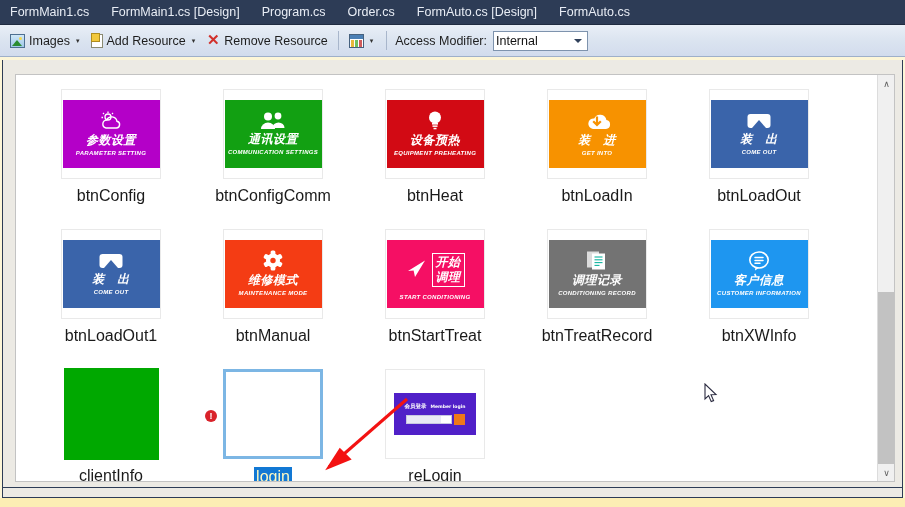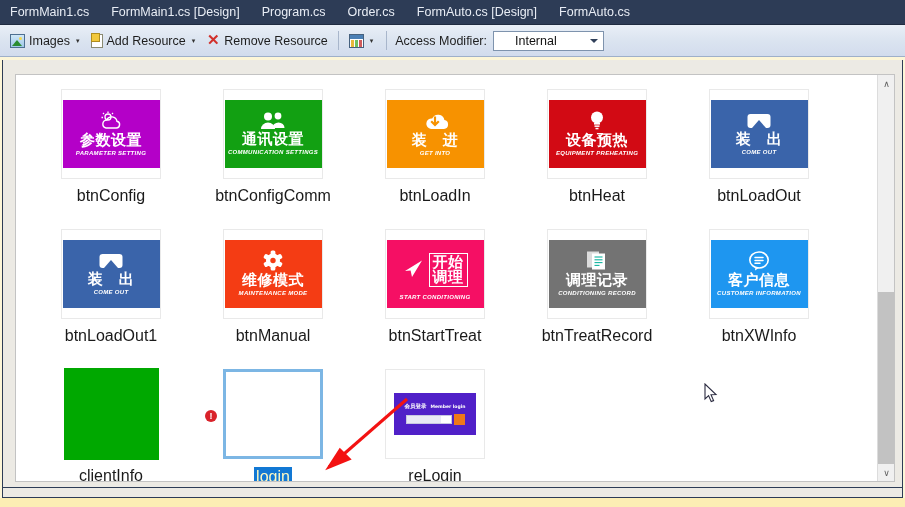--- a/index.html
+++ b/index.html
@@ -129,26 +129,26 @@
   }
   .ico-grid::after {
     content:''; position:absolute; left:1px; top:5px;
     width:11px;height:7px;
     background:
       linear-gradient(to right,#e8b93a 0 3px, transparent 3px 4px, #6fbf5f 4px 7px, transparent 7px 8px, #d05b5b 8px 11px);
   }
 
   .am-label { margin-left: 2px; margin-right: 6px; }
   .am-select {
-    width: 111px; height: 20px;
+    width: 95px; height: 20px;
     background: #ffffff;
     border: 1px solid #7e93ad;
     display: flex; align-items: center;
     font-size: 12.5px;
-    padding-left: 21px;
+    padding-left: 2px;
     position: relative;
     color: #111;
     text-align: center;
   }
   .am-select .sel-caret {
     position: absolute; right: 5px; top: 7px;
     width:0;height:0;
     border-left:4px solid transparent;
     border-right:4px solid transparent;
     border-top:4px solid #30405a;
@@ -210,26 +210,27 @@
   
   .card {
     width: 97px; height: 68px;
     display: flex; flex-direction: column;
     align-items: center; justify-content: center;
     color: #ffffff;
     position: relative;
     overflow: hidden;
   }
   .card .cn {
-    font-size: 15px;
+    font-size: 12px;
     font-weight: bold;
     letter-spacing: 0.5px;
     line-height: 15px;
     margin-top: 1px;
     font-family: "DejaVu Sans", sans-serif;
+    font-style: italic;
   }
   .card .en {
     font-size: 6px;
     font-style: italic;
     font-weight: bold;
     letter-spacing: 0.3px;
     line-height: 9px;
     margin-top: 1px;
   }
   .card .glyph {
@@ -435,50 +436,50 @@
               </div>
               <div class="cn">通讯设置</div>
               <div class="en">COMMUNICATION SETTINGS</div>
             </div>
           </div>
           <div class="tile-label">btnConfigComm</div>
         </div>
 
         <div class="tile">
           <div class="thumb-box">
-            <div class="card" style="background:#f79200">
-              <div class="glyph">
-                <svg width="28" height="20" viewBox="0 0 28 20">
-                  <path d="M5 18 h18 a4.5 4.5 0 0 0 0.4 -8.9 a6.4 6.4 0 0 0 -12.2 -1.6 a4.6 4.6 0 0 0 -1.2 10.5 z" fill="#ffffff"></path>
-                  <path d="M14 5.5 v7.5 M10.2 10.2 L14 14 L17.8 10.2" stroke="#f79200" stroke-width="2.2" fill="none"></path>
-                </svg>
-              </div>
-              <div class="cn">装　进</div>
-              <div class="en">GET INTO</div>
-            </div>
-          </div>
-          <div class="tile-label">btnLoadIn</div>
-        </div>
-
-        <div class="tile">
-          <div class="thumb-box">
             <div class="card" style="background:#d20a14">
               <div class="glyph">
                 <svg width="22" height="21" viewBox="0 0 22 21">
                   <circle cx="11" cy="7.5" r="6" fill="#fff"></circle>
                   <rect x="8" y="13" width="6" height="1.6" fill="#fff"></rect>
                   <rect x="8.5" y="15.4" width="5" height="1.5" fill="#fff"></rect>
                   <rect x="9.5" y="17.8" width="3" height="1.5" fill="#fff"></rect>
                 </svg>
               </div>
               <div class="cn">设备预热</div>
               <div class="en">EQUIPMENT  PREHEATING</div>
             </div>
           </div>
           <div class="tile-label">btnHeat</div>
+        </div>
+
+        <div class="tile">
+          <div class="thumb-box">
+            <div class="card" style="background:#f79200">
+              <div class="glyph">
+                <svg width="28" height="20" viewBox="0 0 28 20">
+                  <path d="M5 18 h18 a4.5 4.5 0 0 0 0.4 -8.9 a6.4 6.4 0 0 0 -12.2 -1.6 a4.6 4.6 0 0 0 -1.2 10.5 z" fill="#ffffff"></path>
+                  <path d="M14 5.5 v7.5 M10.2 10.2 L14 14 L17.8 10.2" stroke="#f79200" stroke-width="2.2" fill="none"></path>
+                </svg>
+              </div>
+              <div class="cn">装　进</div>
+              <div class="en">GET INTO</div>
+            </div>
+          </div>
+          <div class="tile-label">btnLoadIn</div>
         </div>
 
         <div class="tile">
           <div class="thumb-box">
             <div class="card" style="background:#3a64aa">
               <div class="glyph">
                 <svg width="26" height="19" viewBox="0 0 26 19">
                   <rect x="1.5" y="3" width="23" height="14" rx="3" fill="#ffffff"></rect>
                   <path d="M6 17 L13 9 L20 17 z" fill="#3a64aa"></path>
                 </svg>

